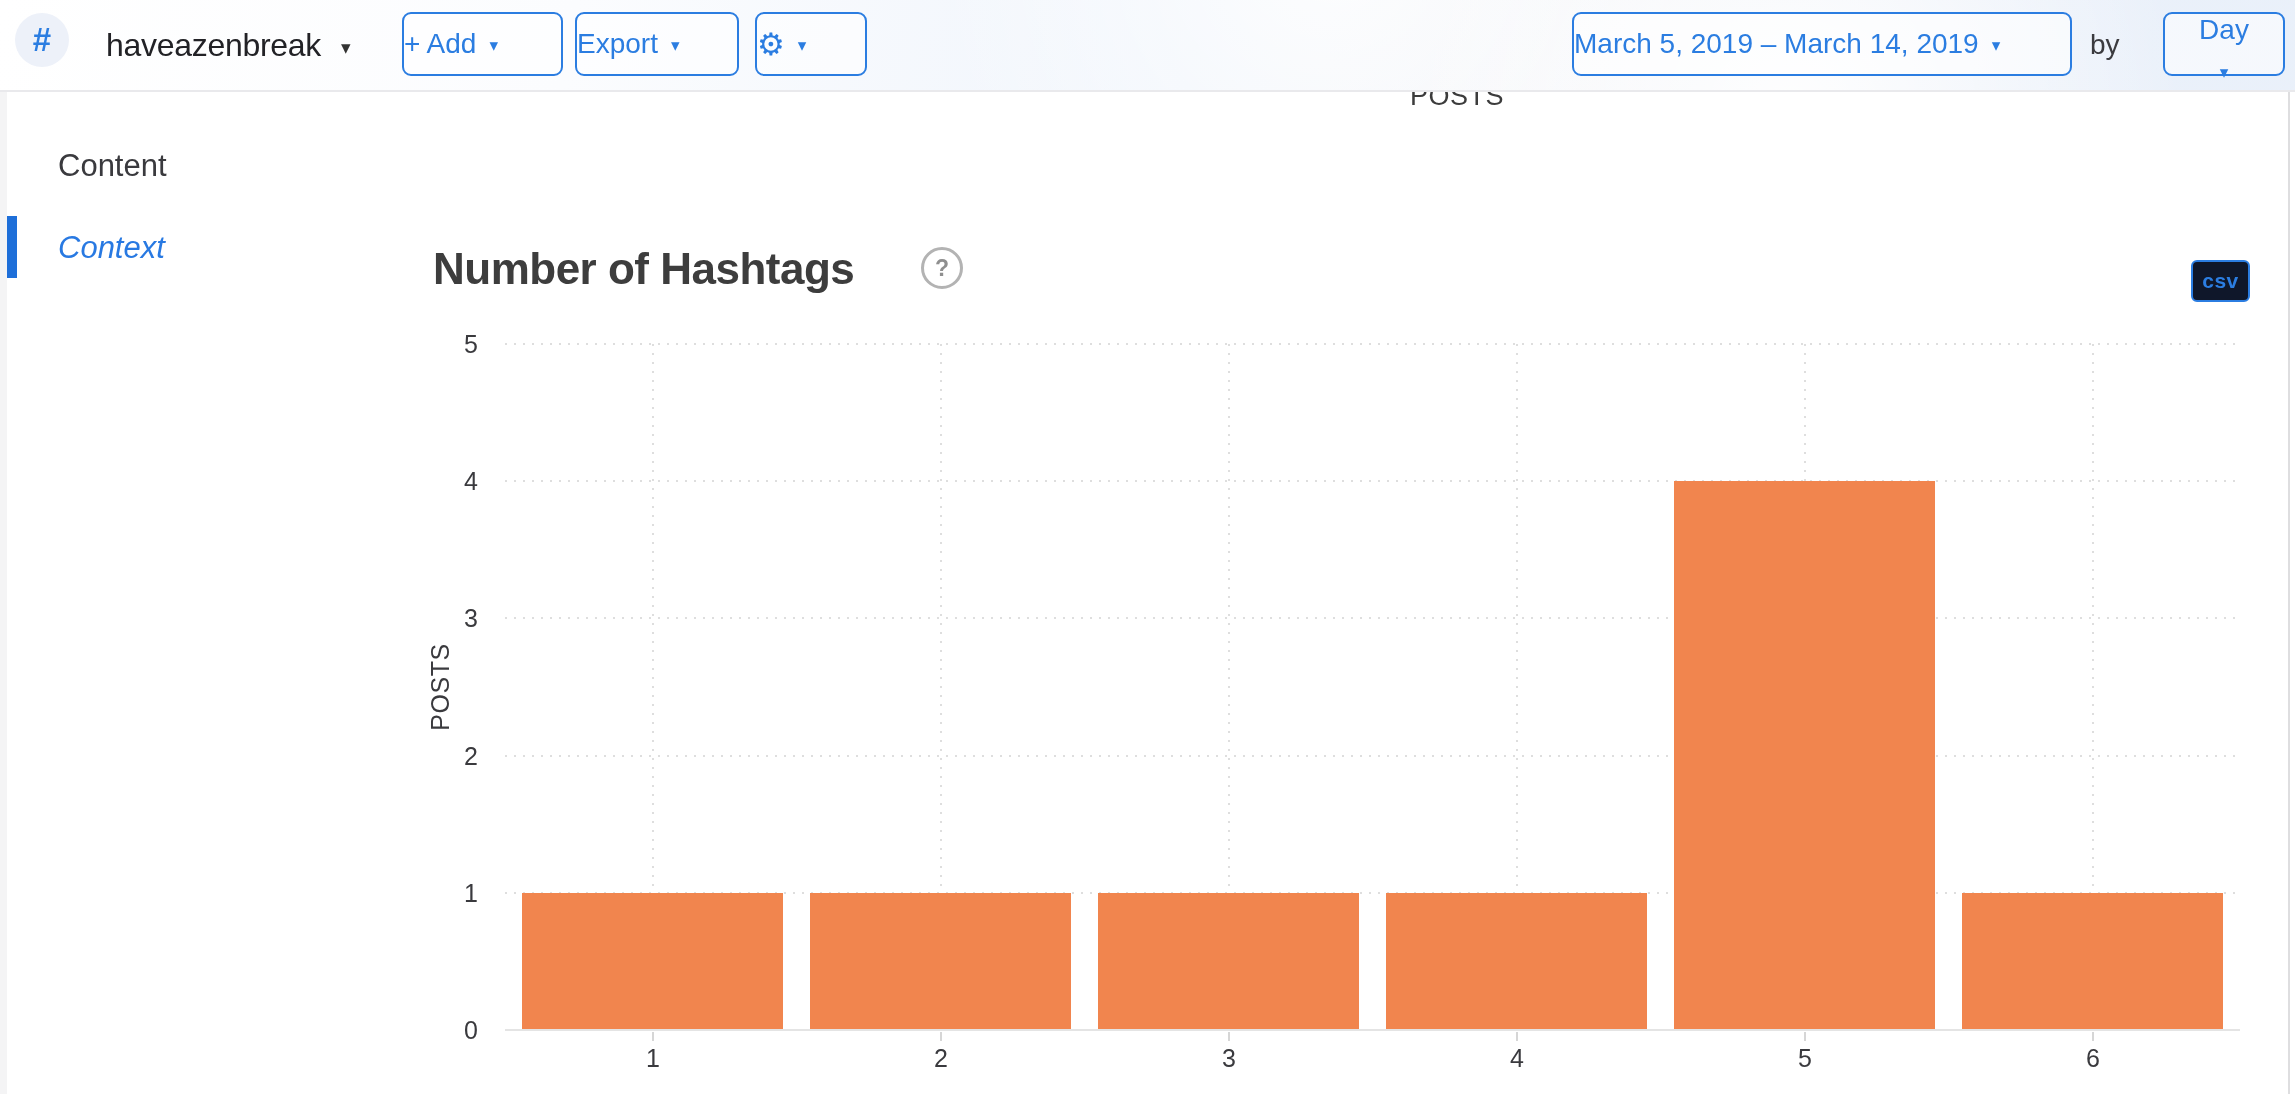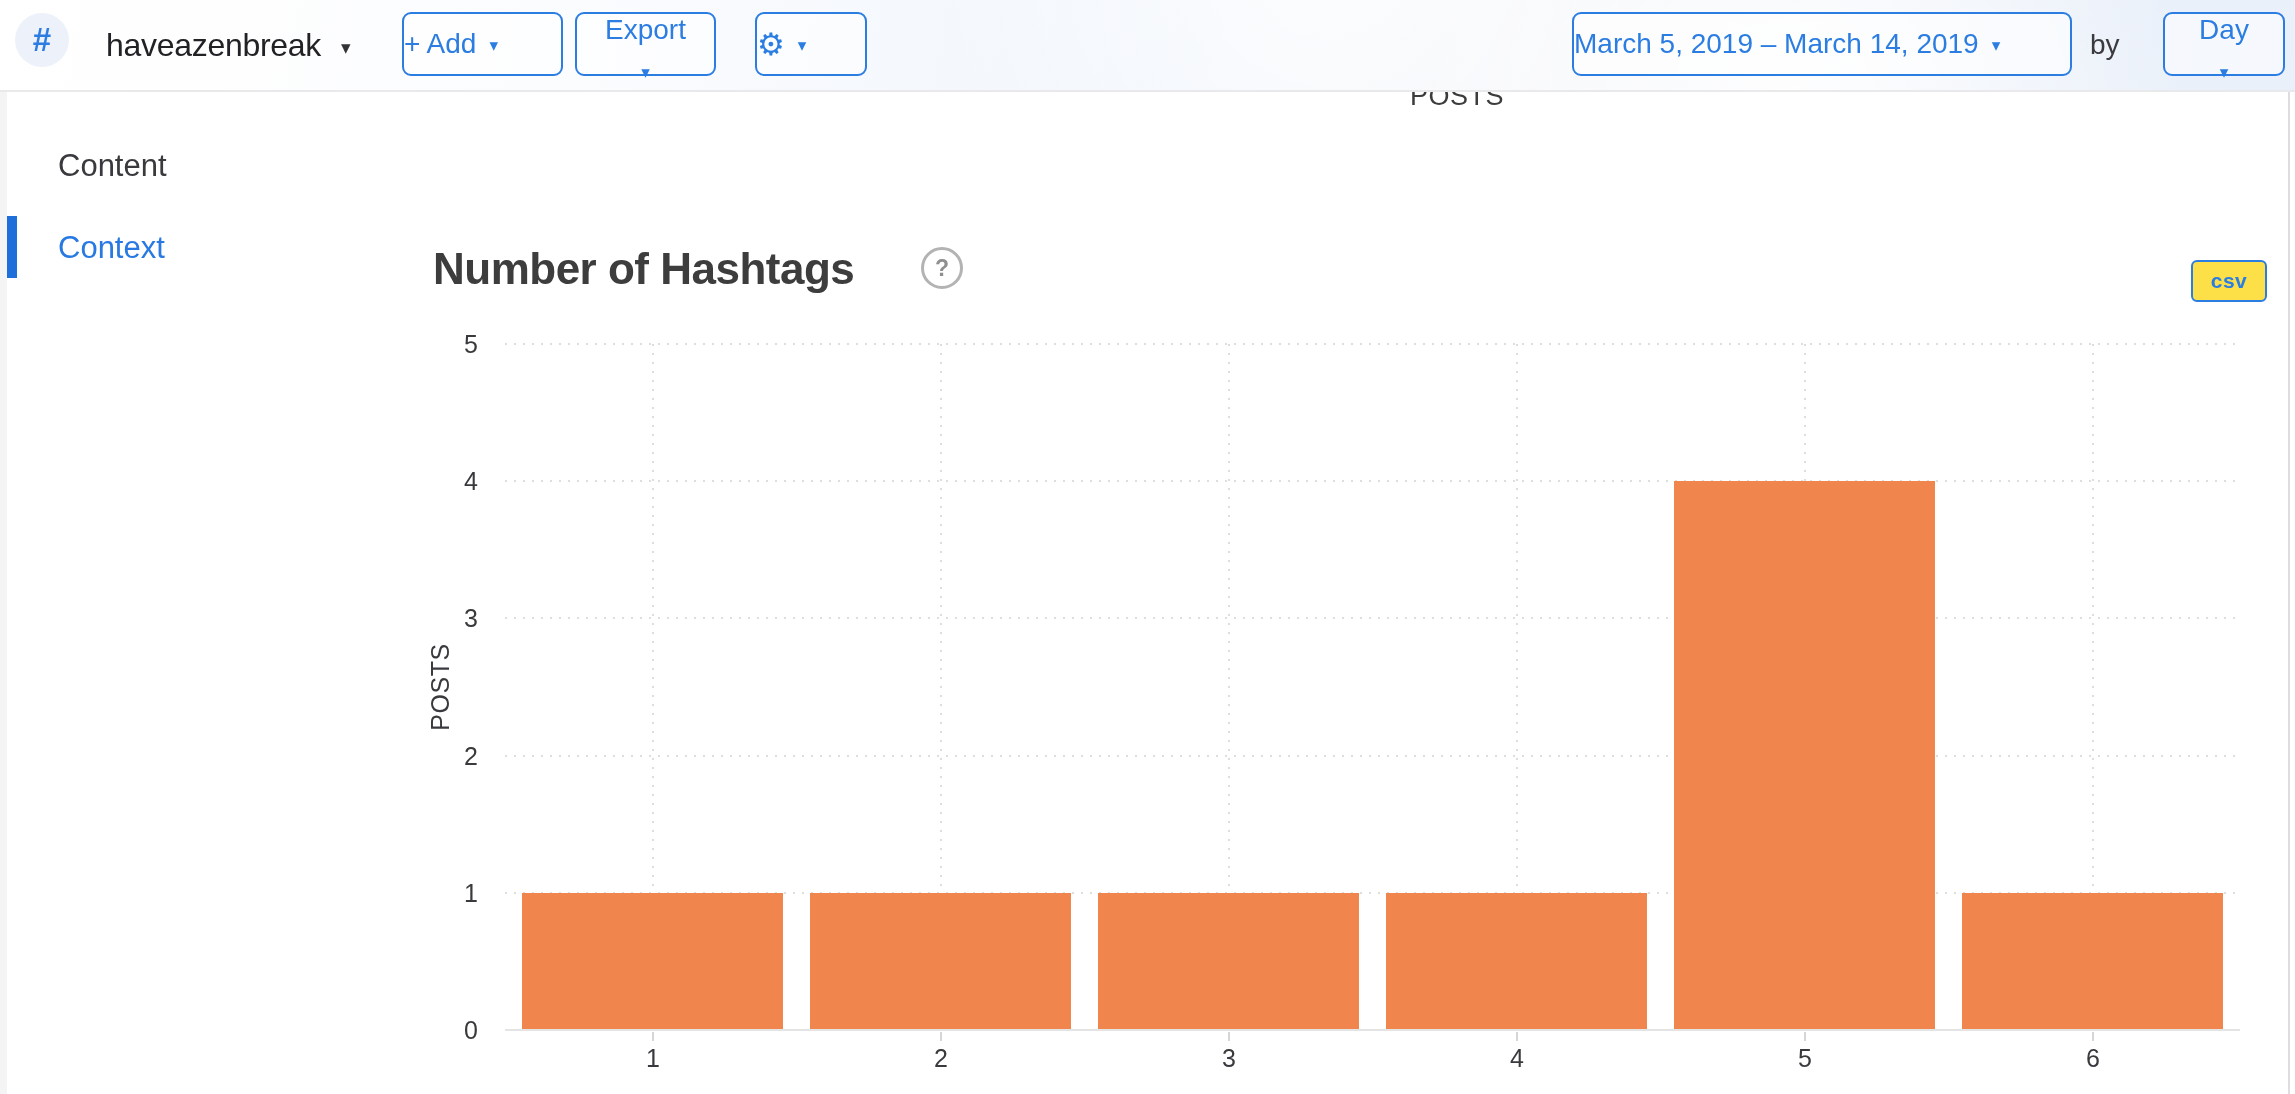--- a/index.html
+++ b/index.html
@@ -29,21 +29,21 @@
   .account-name { font-size:32px; font-weight:400; color:#222226; letter-spacing:-0.3px;margin-left:18px; }
   .account-caret { font-size:19px; color:#333; padding-top:4px; }
   .hbtn {
     position:absolute; top:12px; height:64px; border:2px solid #2b7de1; border-radius:9px;
     background:rgba(255,255,255,0.55); color:#2b7de1; font-size:28px;
     display:flex; align-items:center; gap:13px;
     cursor:pointer; white-space:nowrap;
   }
   .hbtn .caret { font-size:17px; padding-top:3px; }
   .btn-add    { left:402px; width:161px; }
-  .btn-export { left:575px; width:141px;flex-direction:column; }
+  .btn-export { left:575px; width:164px; }
   .btn-gear   { left:755px; width:112px; }
   .gear-glyph { font-size:31px; line-height:1; }
   .btn-date   { left:1572px; width:500px; }
   .by-label   { position:absolute; left:2090px; top:0; height:90px; display:flex;
                 align-items:center; font-size:28px; color:#3b3b3f; }
   .btn-day    { left:2163px; width:122px;flex-direction:column; }
 
   
   .side-strip { position:absolute; left:0; top:92px; width:7px; height:1002px; background:#f4f4f5; }
   .side-item { position:absolute; left:58px; font-size:31px; color:#3a3a3e; cursor:pointer; white-space:nowrap; }
@@ -51,22 +51,22 @@
   .active-bar { position:absolute; left:7px; top:216px; width:10px; height:62px; background:#1e6fd9; }
 
   
   .clipped-label { position:absolute; left:1410px; top:81px; width:140px; z-index:1;
     font-size:27px; color:#3c3c3c; letter-spacing:0.5px; }
   .section-title { position:absolute; left:433px; top:244px; font-size:44px; font-weight:700;
     color:#3d3d3d; letter-spacing:-0.5px; }
   .help-icon { position:absolute; left:921px; top:247px; width:42px; height:42px;
     border:3px solid #b3b3b3; border-radius:50%; color:#8f8f8f; font-size:23px; font-weight:600;
     display:flex; align-items:center; justify-content:center; cursor:pointer; background:#fff; }
-  .csv-btn { position:absolute; left:2191px; top:260px; width:76px; height:42px;
-    border:2px solid #2b7de1; border-radius:6px; background:#fde047; color:#2b7de1;
+  .csv-btn { position:absolute; left:2191px; top:260px; width:59px; height:42px;
+    border:2px solid #2b7de1; border-radius:6px; background:#0f172a; color:#2b7de1;
     font-size:21px; font-weight:700; display:flex; align-items:center; justify-content:center;
     cursor:pointer; letter-spacing:0.5px; }
 
   
   #plot { position:absolute; left:0; top:0; width:2295px; height:1094px; }
   .hgrid { position:absolute; height:2px; z-index:1;
     background-image:repeating-linear-gradient(to right, #dedede 0 2px, transparent 2px 9px); }
   .vgrid { position:absolute; width:2px; z-index:1;
     background-image:repeating-linear-gradient(to bottom, #dedede 0 2px, transparent 2px 9px); }
   .axis-line { position:absolute; height:2px; background:#e4e4e4; z-index:3; }
@@ -117,21 +117,21 @@
     <div class="by-label">by</div>
     <div class="hbtn btn-day">
       <span>Day</span>
       <span class="caret">▾</span>
     </div>
   </div>
 
   <div class="side-strip"></div>
   <div class="active-bar"></div>
   <div class="side-item" style="top:148px;">Content</div>
-  <div class="side-item active" style="top:230px;">Context</div>
+  <div class="side-item active" style="top:230px;font-style:italic;">Context</div>
 
   <div class="section-title">Number of Hashtags</div>
   <div class="help-icon">
     <span>?</span>
   </div>
   <div class="csv-btn">csv</div>
 
   <div id="plot">
     <div class="y-axis-title">POSTS</div>
   <div class="axis-line" style="left: 505px; top: 1029px; width: 1735px;"></div>

